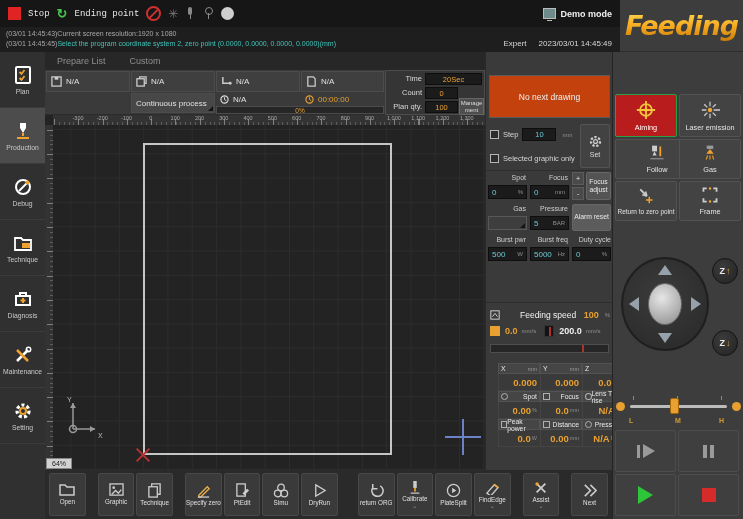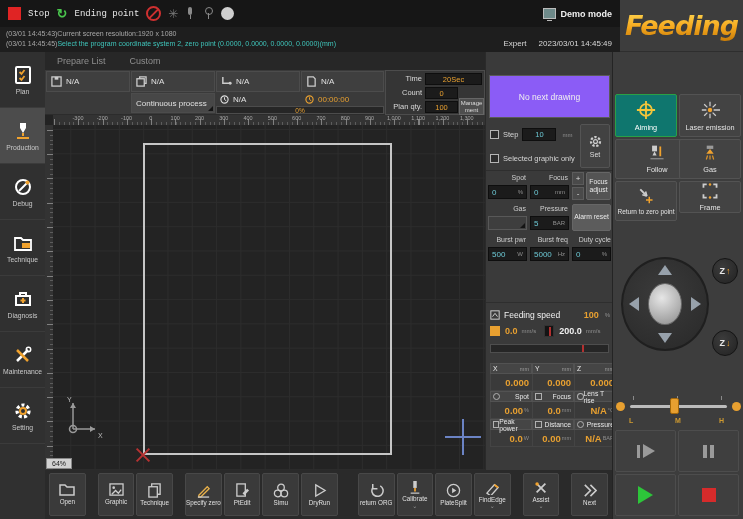--- a/index.html
+++ b/index.html
@@ -84,47 +84,47 @@
 
   
   .btoolbar { position:absolute; left:45px; top:470px; width:567px; height:49px; background:#2a2a2a; display:flex; align-items:center; padding:3px 4px; gap:2px; }
   .tbtn { width:37px; height:43px; background:#3a3a3a; border:1px solid #484848; border-radius:2px; display:flex; flex-direction:column; align-items:center; justify-content:center; gap:2px; }
   .tbtn .tlab { font-size:6.3px; color:#e0e0e0; text-align:center; line-height:1.1; }
   .tbtn .caret { font-size:6px; color:#9a9a9a; line-height:3px; }
   .gsep { margin-left:10px; } .gsep2 { margin-left:18px; }
 
   
   .midpanel { position:absolute; left:485px; top:52px; width:127px; height:418px; background:#3a3a3a; border-left:1px solid #2a2a2a; }
-  .nonext { position:absolute; left:3px; top:23px; width:121px; height:43px; background:#8b5cf6; border:1px solid #5a5a5a; display:flex; align-items:center; justify-content:center; font-size:8.5px; color:#f0f0f0; }
+  .nonext { position:absolute; left:3px; top:23px; width:121px; height:43px; background:#c2410c; border:1px solid #5a5a5a; display:flex; align-items:center; justify-content:center; font-size:8.5px; color:#f0f0f0; }
   .chk { width:9px; height:9px; border:1px solid #b5b5b5; background:#2c2c2c; display:inline-block; }
   .plab { font-size:7.5px; color:#d5d5d5; }
   .unit { font-size:6px; color:#909090; margin-left:2px; }
   .setbtn { position:absolute; left:94px; top:72px; width:30px; height:44px; display:flex; flex-direction:column; align-items:center; justify-content:center; gap:2px; background:#424242; border:1px solid #545454; border-radius:2px; color:#ddd; font-size:7px; }
   .hsep { position:absolute; left:0; width:127px; height:1px; background:#2e2e2e; }
   .smallbox { position:absolute; background:#1b1b1b; border:1px solid #0e0e0e; font-size:8px; color:#6cc8d4; display:flex; align-items:center; justify-content:space-between; padding:0 3px; }
   .glab { position:absolute; font-size:7px; color:#cfcfcf; text-align:right; }
   .pbtn { position:absolute; width:12px; height:13px; background:#4a4a4a; border:1px solid #5c5c5c; color:#ddd; font-size:8px; display:flex; align-items:center; justify-content:center; }
   .bigbtn { position:absolute; background:#545454; border:1px solid #666; color:#e8e8e8; display:flex; align-items:center; justify-content:center; text-align:center; font-size:6.8px; line-height:1.2; border-radius:2px; }
   .gasdrop { position:absolute; background:#3e3e3e; border:1px solid #585858; }
   .gasdrop::after { content:""; position:absolute; right:1px; bottom:1px; border-left:5px solid transparent; border-bottom:5px solid #141414; }
   .orange { color:#e8a030; }
   .fslider { position:absolute; left:4px; top:292px; width:119px; height:9px; background:#262626; border:1px solid #4e4e4e; }
   .fslider .mark { position:absolute; left:78%; top:0; width:2px; height:7px; background:#b33030; }
-  .coordgrid { position:absolute; left:4px; top:311px; width:133px; }
+  .coordgrid { position:absolute; left:12px; top:311px; width:133px; }
   .cg-head { height:11px; background:#454545; border:1px solid #525252; display:flex; justify-content:space-between; align-items:center; padding:0 2px; font-size:6.8px; color:#e8e8e8; }
   .cg-head .u { color:#9a9a9a; font-size:5.5px; }
   .cg-val { height:17px; display:flex; align-items:center; justify-content:flex-end; padding:0 3px; font-size:9.5px; font-weight:bold; color:#e8a030; border-left:1px solid #444; border-bottom:1px solid #444; }
   .cg-val .u { font-size:5.5px; color:#8c8c8c; font-weight:normal; margin-left:1px; }
   .mi { display:inline-block; width:7px; height:7px; border:1px solid #b0b0b0; }
   .mi.round { border-radius:50%; }
 
   
   .rightpanel { position:absolute; left:612px; top:52px; width:131px; height:467px; background:#3d3d3d; border-left:1px solid #242424; }
   .cbtn { position:absolute; background:#434343; border:1px solid #535353; border-radius:2px; display:flex; flex-direction:column; align-items:center; justify-content:center; gap:3px; color:#e3e3e3; font-size:7.3px; text-align:center; }
-  .cbtn.green { background:#0f766e; border-color:#2aa046; color:#fff; }
+  .cbtn.green { background:#b91c1c; border-color:#2aa046; color:#fff; }
   .jogpad { position:absolute; left:8px; top:201px; width:88px; height:102px; }
   .jogcircle { position:absolute; left:0; top:4px; width:88px; height:94px; border-radius:50%; background:radial-gradient(circle at 45% 40%,#3b3b3b,#282828); border:2px solid #1f1f1f; }
   .jogcenter { position:absolute; left:27px; top:30px; width:34px; height:42px; border-radius:50%; background:radial-gradient(circle at 40% 35%,#e6e6e6,#8b8b8b); border:1px solid #6a6a6a; }
   .jarrow { position:absolute; width:0; height:0; }
   .j-up { left:37px; top:12px; border-left:7px solid transparent; border-right:7px solid transparent; border-bottom:10px solid #97a1ab; }
   .j-down { left:37px; top:80px; border-left:7px solid transparent; border-right:7px solid transparent; border-top:10px solid #97a1ab; }
   .j-left { left:8px; top:44px; border-top:7px solid transparent; border-bottom:7px solid transparent; border-right:10px solid #97a1ab; }
   .j-right { left:70px; top:44px; border-top:7px solid transparent; border-bottom:7px solid transparent; border-left:10px solid #97a1ab; }
   .zbtn { position:absolute; width:26px; height:26px; border-radius:50%; background:radial-gradient(circle at 40% 35%,#3c3c3c,#222); border:1px solid #141414; color:#e8e8e8; font-weight:bold; font-size:9px; display:flex; align-items:center; justify-content:center; gap:1px; }
   .zbtn .zar { color:#f0a22e; font-size:9px; }
@@ -490,21 +490,21 @@
       <span>0</span>
         <span class="unit">%</span>
     </div>
     <div class="hsep" style="top:250px;"></div>
 
     <div style="position:absolute;left:4px;top:258px;width:120px;display:flex;align-items:center;gap:4px;">
       <svg width="10" height="10" viewBox="0 0 12 12">
           <rect x="1" y="1" width="10" height="10" fill="none" stroke="#ccc" stroke-width="1.2"></rect>
           <path d="M3 8l3-4 3 4" stroke="#ccc" fill="none" stroke-width="1.2"></path>
         </svg>
-      <span style="font-size:8.5px;color:#f0f0f0;">Feeding speed</span>
+      <span style="font-size:8.5px;color:#f0f0f0;margin-left:16px;">Feeding speed</span>
       <span class="orange" style="margin-left:auto;font-size:9px;font-weight:bold;">100</span>
       <span class="unit">%</span>
     </div>
     <div style="position:absolute;left:4px;top:273px;width:120px;display:flex;align-items:center;gap:2px;">
       <span style="width:10px;height:10px;background:#e8a030;display:inline-block;"></span>
       <span class="orange" style="font-size:9px;font-weight:bold;margin-left:3px;">0.0</span>
       <span class="unit">mm/s</span>
       <span style="width:10px;height:12px;background:#141414;border:1px solid #333;position:relative;margin-left:6px;display:inline-block;">
           <span style="position:absolute;left:4px;top:1px;width:2px;height:9px;background:#b33030;"></span>
         </span>
@@ -620,21 +620,21 @@
       <span>Gas</span>
     </div>
     <div class="cbtn" style="left:2px;top:129px;width:62px;height:40px;font-size:6.5px;">
       <svg width="18" height="18" viewBox="0 0 22 22">
           <path d="M4 3l8 8" stroke="#ccc" stroke-width="2.2"></path>
           <path d="M12 11l-1.5-5.5M12 11L6.5 9.5" stroke="#ccc" stroke-width="2"></path>
           <path d="M15 12v8M11 16h8" stroke="#f0a22e" stroke-width="1.8"></path>
         </svg>
       <span>Return to zero point</span>
     </div>
-    <div class="cbtn" style="left:66px;top:129px;width:62px;height:32px;">
+    <div class="cbtn" style="left:66px;top:129px;width:62px;height:40px;">
       <svg width="18" height="18" viewBox="0 0 22 22">
           <path d="M3 7V3h4M15 3h4v4M19 15v4h-4M7 19H3v-4" stroke="#ccc" stroke-width="2.2" fill="none"></path>
           <circle cx="11" cy="3" r="1.5" fill="#f0a22e"></circle>
           <circle cx="11" cy="19" r="1.5" fill="#f0a22e"></circle>
         </svg>
       <span>Frame</span>
     </div>
 
     <div class="jogpad">
       <div class="jogcircle"></div>

